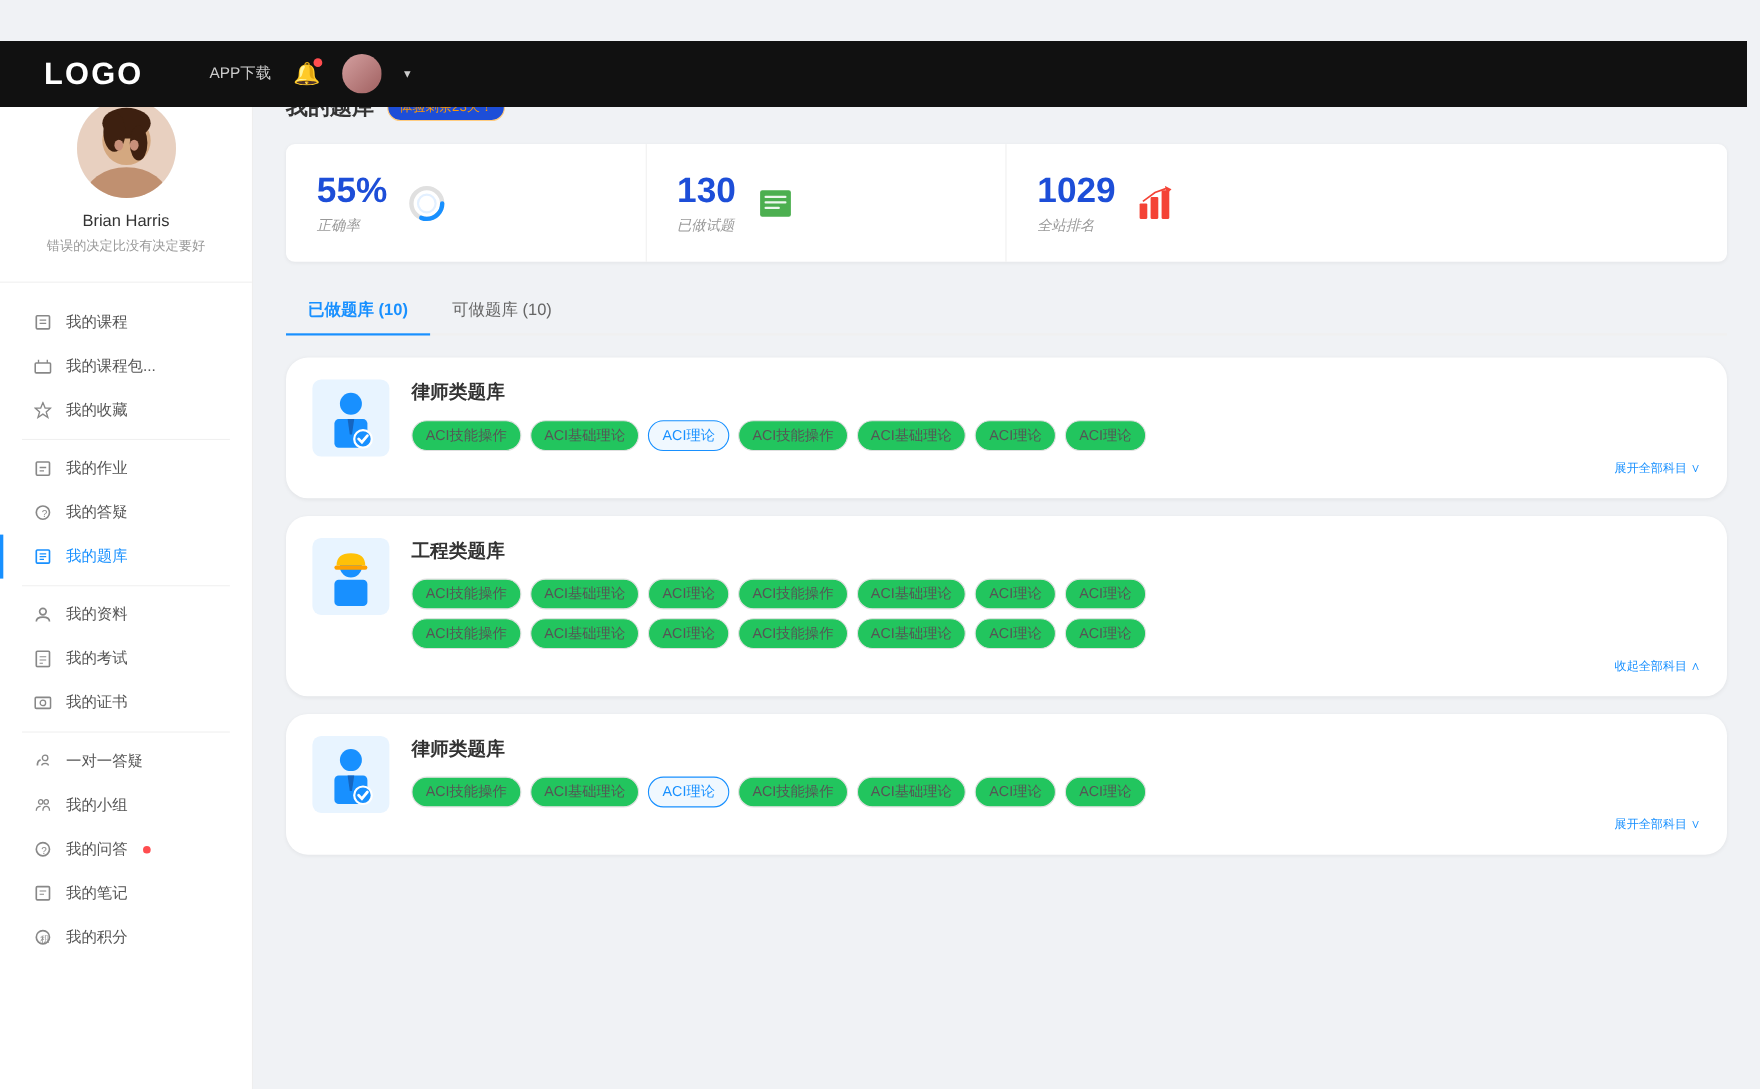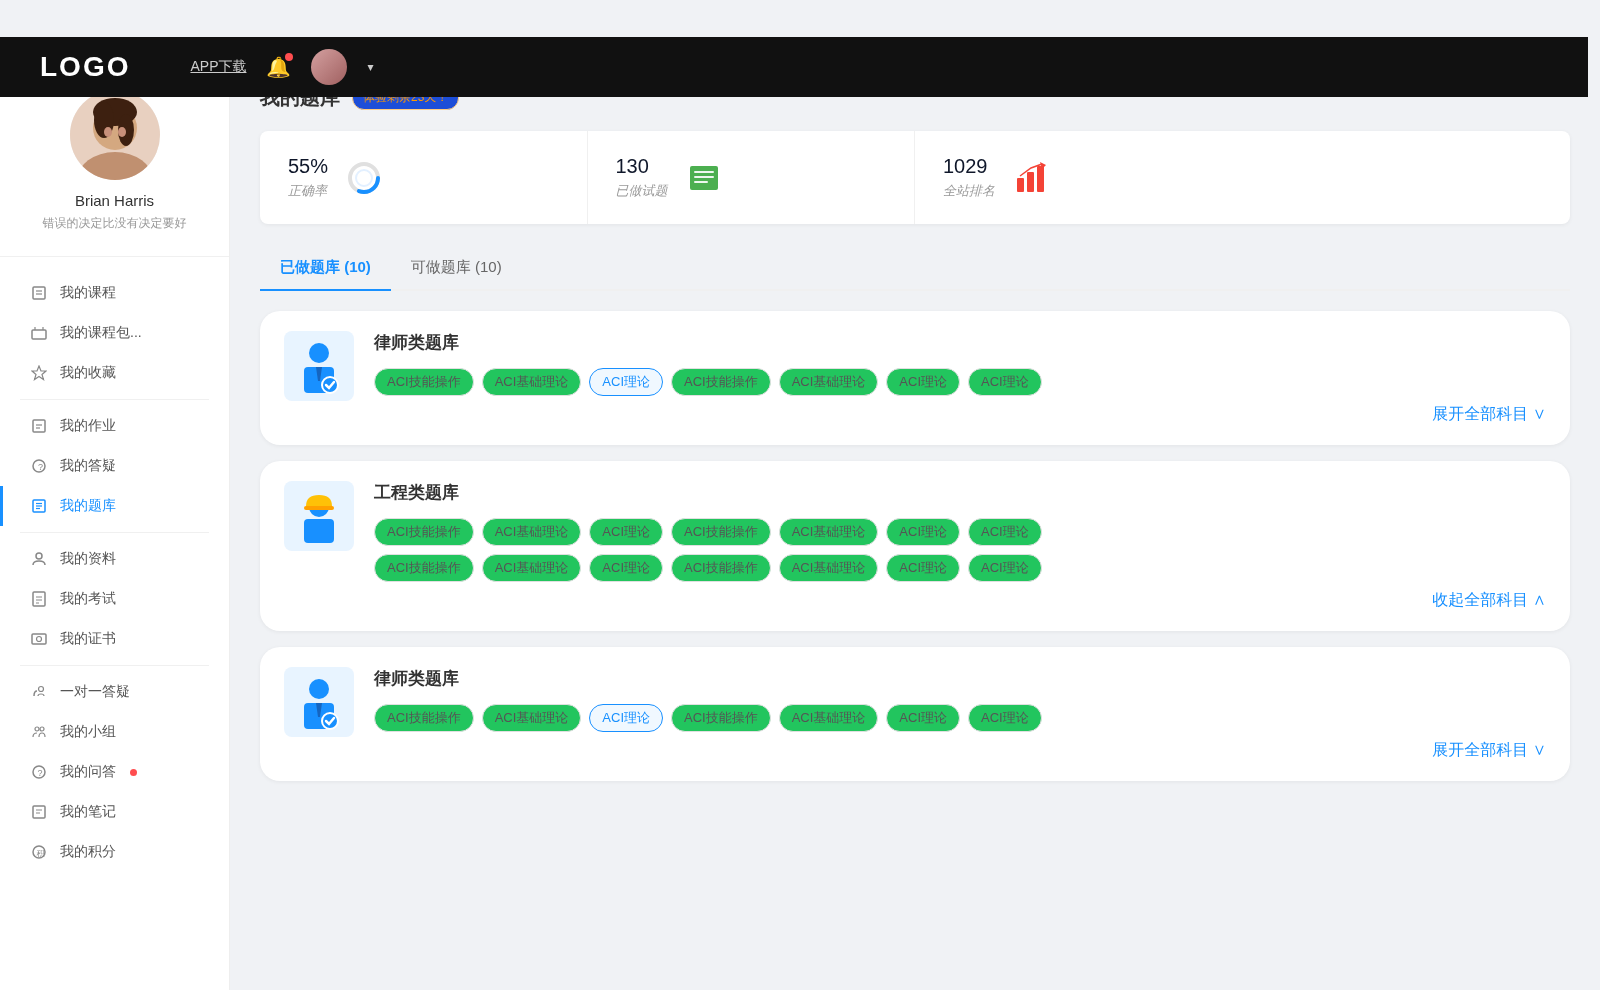--- a/index.html
+++ b/index.html
@@ -5,21 +5,21 @@
     * { box-sizing: border-box; margin: 0; padding: 0; }
     body { font-family: -apple-system, BlinkMacSystemFont, 'PingFang SC', 'Microsoft YaHei', sans-serif; background: #f0f2f5; color: #333; }
 
     
     .header { background: #111; height: 60px; display: flex; align-items: center; padding: 0 40px; position: fixed; top: 0; left: 0; right: 12px; z-index: 100; margin-top: 37px; }
     .header-logo { color: #fff; font-size: 28px; font-weight: bold; margin-right: 60px; letter-spacing: 2px; }
     .header-nav { display: flex; gap: 32px; flex: 1; }
     .header-nav-item { color: #ccc; font-size: 15px; cursor: pointer; padding: 4px 0; }
     .header-nav-item.active { color: #fff; border-bottom: 2px solid #1890ff; }
     .header-right { display: flex; align-items: center; gap: 20px; }
-    .header-app-download { color: #ccc; font-size: 14px; cursor: pointer; text-decoration: underline; }
+    .header-app-download { color: #ccc; font-size: 14px; cursor: pointer; }
     .header-bell { position: relative; cursor: pointer; }
     .header-bell-icon { color: #fff; font-size: 20px; }
     .header-bell-dot { position: absolute; top: -2px; right: -2px; width: 8px; height: 8px; background: #ff4d4f; border-radius: 50%; }
     .header-avatar { width: 36px; height: 36px; border-radius: 50%; background: #999; overflow: hidden; display: flex; align-items: center; justify-content: center; cursor: pointer; }
     .header-avatar-img { width: 100%; height: 100%; background: linear-gradient(135deg, #d4a0a0, #a06060); }
     .header-dropdown-arrow { color: #ccc; font-size: 12px; cursor: pointer; }
 
     
     .layout { display: flex; margin-top: 60px; min-height: calc(100vh - 60px); }
 
@@ -43,39 +43,39 @@
     
     .page-header { display: flex; align-items: center; gap: 12px; margin-bottom: 20px; }
     .page-title { font-size: 20px; font-weight: 600; color: #333; }
     .trial-badge { background: #1d4ed8; color: #ff9800; font-size: 12px; padding: 3px 10px; border-radius: 12px; border: 1px solid #ffcc80; }
 
     
     .stats-row { display: grid; grid-template-columns: 1fr 1fr 1fr 1fr; gap: 0; background: #fff; border-radius: 8px; margin-bottom: 24px; box-shadow: 0 1px 4px rgba(0,0,0,0.06); }
     .stat-card { padding: 24px 28px; border-right: 1px solid #f0f0f0; display: flex; align-items: center; gap: 16px; }
     .stat-card:last-child { border-right: none; }
     .stat-text {}
-    .stat-value { font-size: 20px; font-weight: 400; color: #0f172a; }
+    .stat-value { font-size: 32px; font-weight: 700; color: #1d4ed8; }
     .stat-label { font-size: 13px; color: #999; margin-top: 4px; font-style: italic; }
     .stat-icon { width: 40px; height: 40px; display: flex; align-items: center; justify-content: center; }
 
     
     .tabs { display: flex; gap: 0; margin-bottom: 20px; border-bottom: 2px solid #f0f0f0; }
     .tab { font-size: 15px; padding: 10px 20px 12px; cursor: pointer; color: #666; position: relative; }
     .tab.active { color: #1890ff; font-weight: 600; }
     .tab.active::after { content: ''; position: absolute; bottom: -2px; left: 0; right: 0; height: 2px; background: #1890ff; }
 
     
     .subject-card { background: #fff; border-radius: 20px; margin-bottom: 16px; padding: 20px 24px; box-shadow: 0 1px 4px rgba(0,0,0,0.06); display: flex; align-items: flex-start; gap: 20px; }
     .subject-icon { width: 70px; height: 70px; background: #e8f4ff; border-radius: 8px; display: flex; align-items: center; justify-content: center; flex-shrink: 0; }
     .subject-content { flex: 1; }
     .subject-title { font-size: 17px; font-weight: 600; color: #333; margin-bottom: 14px; }
     .subject-tags { display: flex; flex-wrap: wrap; gap: 8px; margin-bottom: 8px; }
     .subject-tag { font-size: 13px; color: #555; padding: 4px 12px; border: 1px solid #e0e0e0; border-radius: 14px; cursor: pointer; background: #22c55e; }
     .subject-tag.selected { border-color: #1890ff; color: #1890ff; background: #f0f8ff; }
-    .subject-footer { display: flex; justify-content: flex-end; font-size: 16px; color: #1890ff; cursor: pointer; margin-top: 8px; }
+    .subject-footer { display: flex; justify-content: flex-end; font-size: 11px; color: #1890ff; cursor: pointer; margin-top: 8px; }
   </style>
 </head>
 <body>
 
 <header class="header">
   <div class="header-logo">LOGO</div>
   <div class="header-right">
     <span class="header-app-download">APP下载</span>
     <div class="header-bell">
       <span class="header-bell-icon">🔔</span>

